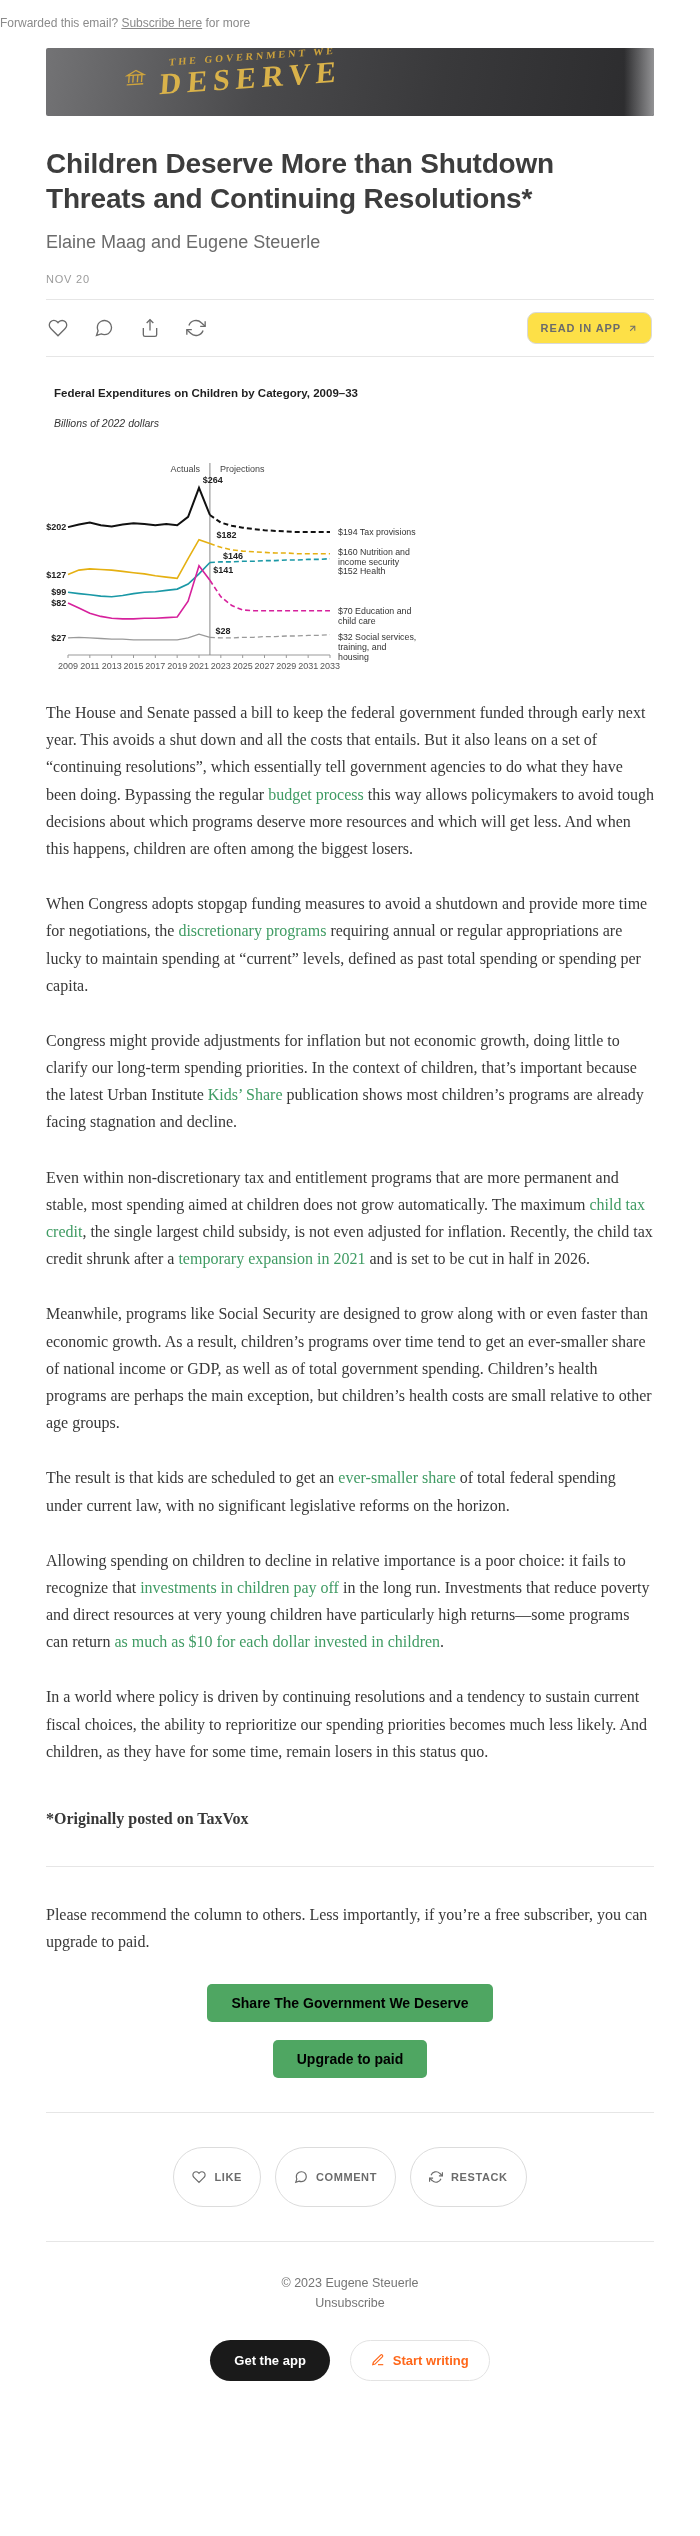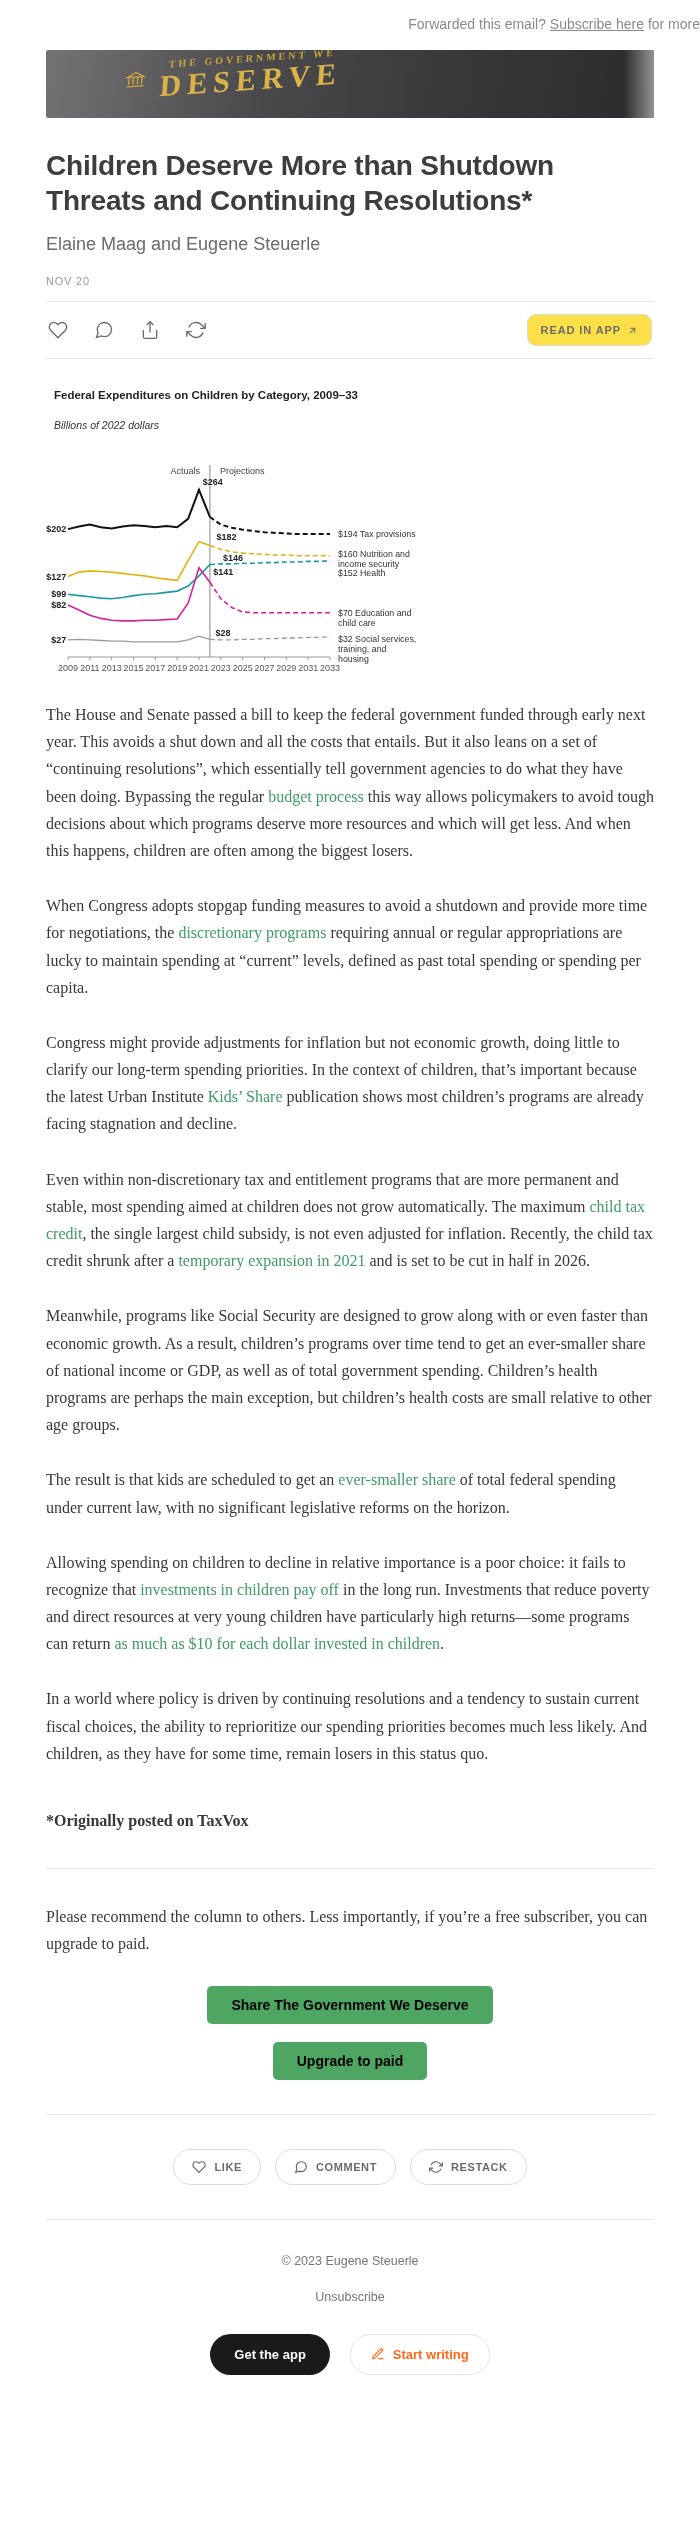--- a/index.html
+++ b/index.html
@@ -1,19 +1,19 @@
 <!DOCTYPE html>
 <html style="--green: #3f9b63; --btn-green: #4fa662; --orange: #ff6719;"><head>
 <meta charset="utf-8">
 <style>
   html,body{margin:0;padding:0;background:#ffffff;}
   body{font-family:"Liberation Sans",sans-serif;color:#363636;}
   .page{width:700px;margin:0 auto;background:#fff;padding-bottom:56px;}
 
-  .top-note{text-align:right;padding:16px 0 8px;font-size:14px;color:#8a8a8a;}
+  .top-note{text-align:left;padding:16px 0 8px;font-size:12px;color:#8a8a8a;}
   .top-note a{color:#8a8a8a;text-decoration:underline;cursor:pointer;}
 
   .cover{position:relative;margin:10px 46px 30px;height:68px;border-radius:2px;overflow:hidden;
     background:linear-gradient(100deg,#737375 0%,#4a4a4c 35%,#39393b 65%,#2b2b2d 100%);}
   .cover-inner{position:absolute;left:78px;top:4px;display:flex;align-items:center;gap:14px;
     transform:rotate(-4deg) skewX(-8deg);color:#cfa43c;}
   .cover-small{font-family:"Liberation Serif",serif;font-size:10px;letter-spacing:3px;font-weight:bold;text-align:center;}
   .cover-large{font-family:"Liberation Serif",serif;font-size:30px;letter-spacing:6px;font-weight:bold;color:#d9b24a;text-align:center;line-height:1.05;}
   .cover-edge{position:absolute;right:0;top:0;bottom:0;width:30px;background:linear-gradient(90deg,rgba(120,120,122,0),#939395);}
 
@@ -41,25 +41,25 @@
   p.footnote{font-weight:bold;margin-top:40px;}
 
   hr.rule{border:none;border-top:1px solid #e6e6e6;margin:34px 46px;}
 
   .btn-green{display:block;margin:0 auto 18px;background:var(--btn-green);color:#000000;border:none;
     border-radius:5px;padding:11px 24px;font-family:"Liberation Sans",sans-serif;
     font-size:14px;font-weight:bold;cursor:pointer;}
 
   .actions-row{display:flex;justify-content:center;gap:14px;margin:34px 0;}
   .pill{display:flex;align-items:center;gap:8px;border:1px solid #dcdcdc;border-radius:999px;
-    background:#fff;padding:10px 18px;font-family:"Liberation Sans",sans-serif;
+    background:#fff;padding:22px 18px;font-family:"Liberation Sans",sans-serif;
     font-size:11px;font-weight:bold;letter-spacing:.6px;color:#6b6b6b;cursor:pointer;justify-content:center;}
 
   .footer{text-align:center;font-size:12.5px;color:#757575;margin-top:8px;}
-  .footer .copyright{margin-bottom:22px;}
+  .footer .copyright{margin-bottom:6px;}
   .footer a{color:#757575;text-decoration:none;cursor:pointer;}
 
   .app-row{display:flex;justify-content:center;gap:20px;margin:30px 0 0;}
   .btn-black{display:flex;align-items:center;gap:8px;background:#1a1a1a;color:#fff;border:none;
     border-radius:22px;padding:12px 24px;font-family:"Liberation Sans",sans-serif;font-size:13px;font-weight:bold;cursor:pointer;}
   .btn-white{display:flex;align-items:center;gap:8px;background:#fff;color:var(--orange);
     border:1px solid #e3e3e3;border-radius:22px;padding:12px 20px;
     font-family:"Liberation Sans",sans-serif;font-size:13px;font-weight:bold;cursor:pointer;}
 </style>
 </head>

